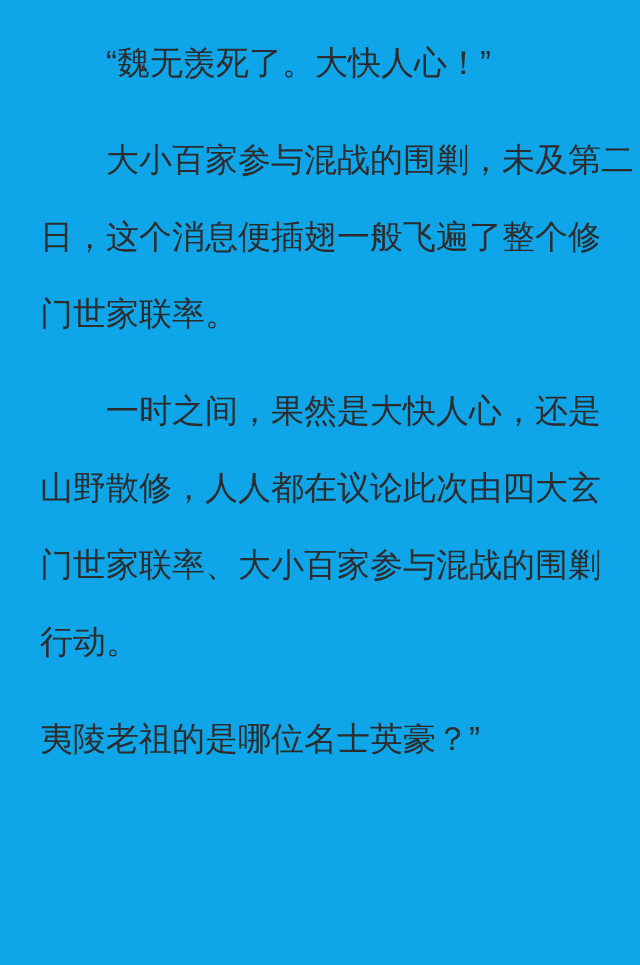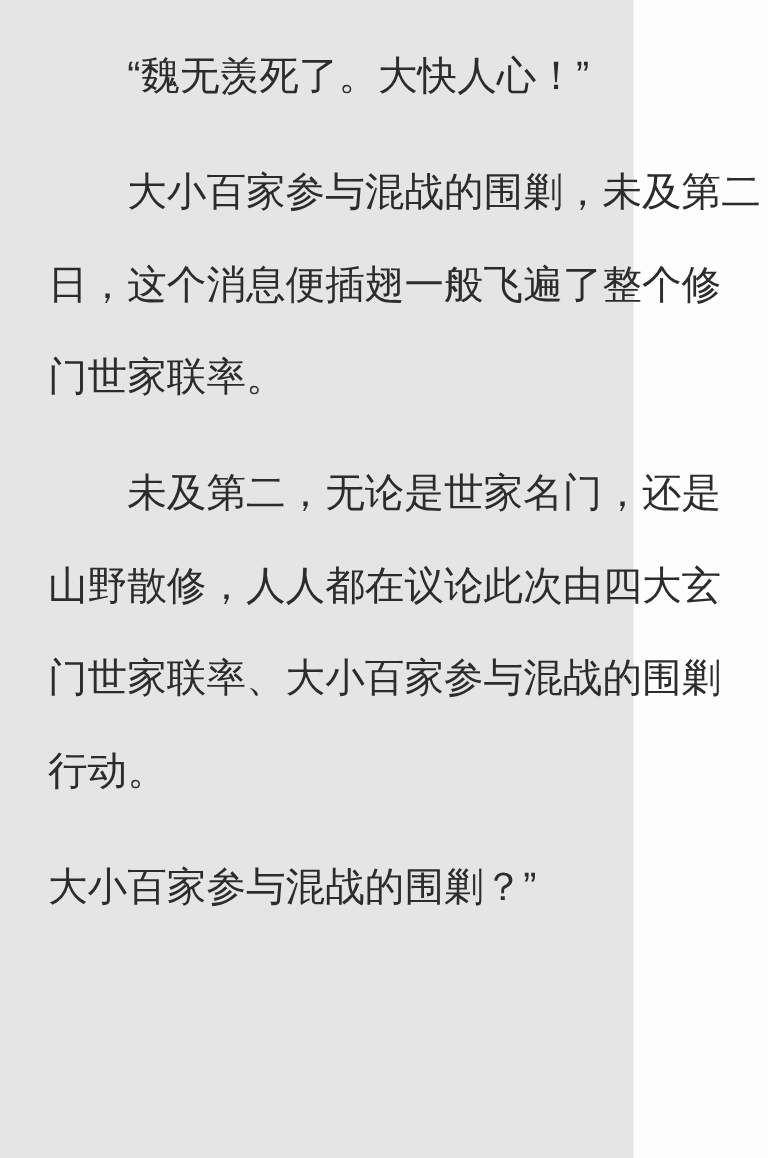--- a/index.html
+++ b/index.html
@@ -6,25 +6,25 @@
     margin: 0;
     padding: 0;
   }
   body {
     width: 640px;
     height: 965px;
     background: #fdfdfd;
     overflow: hidden;
   }
   .reader-page {
-    width: 528px;
+    width: 640px;
     height: 965px;
     box-sizing: border-box;
     padding: 24px 40px 0 40px;
-    background: #e5e5e5;
+    background: #0ea5e9;
   }
   .reader-content {
     font-family: "Liberation Sans", sans-serif;
     font-size: 33px;
     line-height: 77px;
     color: #2c2c2c;
     font-weight: 400;
   }
   .para {
     margin: 0 0 20px 0;
@@ -51,24 +51,24 @@
       <div class="line indent">“魏无羡死了。大快人心！”</div>
     </div>
 
     <div class="para">
       <div class="line indent full">大小百家参与混战的围剿，未及第二</div>
       <div class="line full">日，这个消息便插翅一般飞遍了整个修</div>
       <div class="line">门世家联率。</div>
     </div>
 
     <div class="para">
-      <div class="line indent full">未及第二，无论是世家名门，还是</div>
+      <div class="line indent full">一时之间，果然是大快人心，还是</div>
       <div class="line full">山野散修，人人都在议论此次由四大玄</div>
       <div class="line full">门世家联率、大小百家参与混战的围剿</div>
       <div class="line">行动。</div>
     </div>
 
     <div class="para">
-      <div class="line">大小百家参与混战的围剿？”</div>
+      <div class="line">夷陵老祖的是哪位名士英豪？”</div>
     </div>
 
   </div>
 </div>
 
 </body></html>

